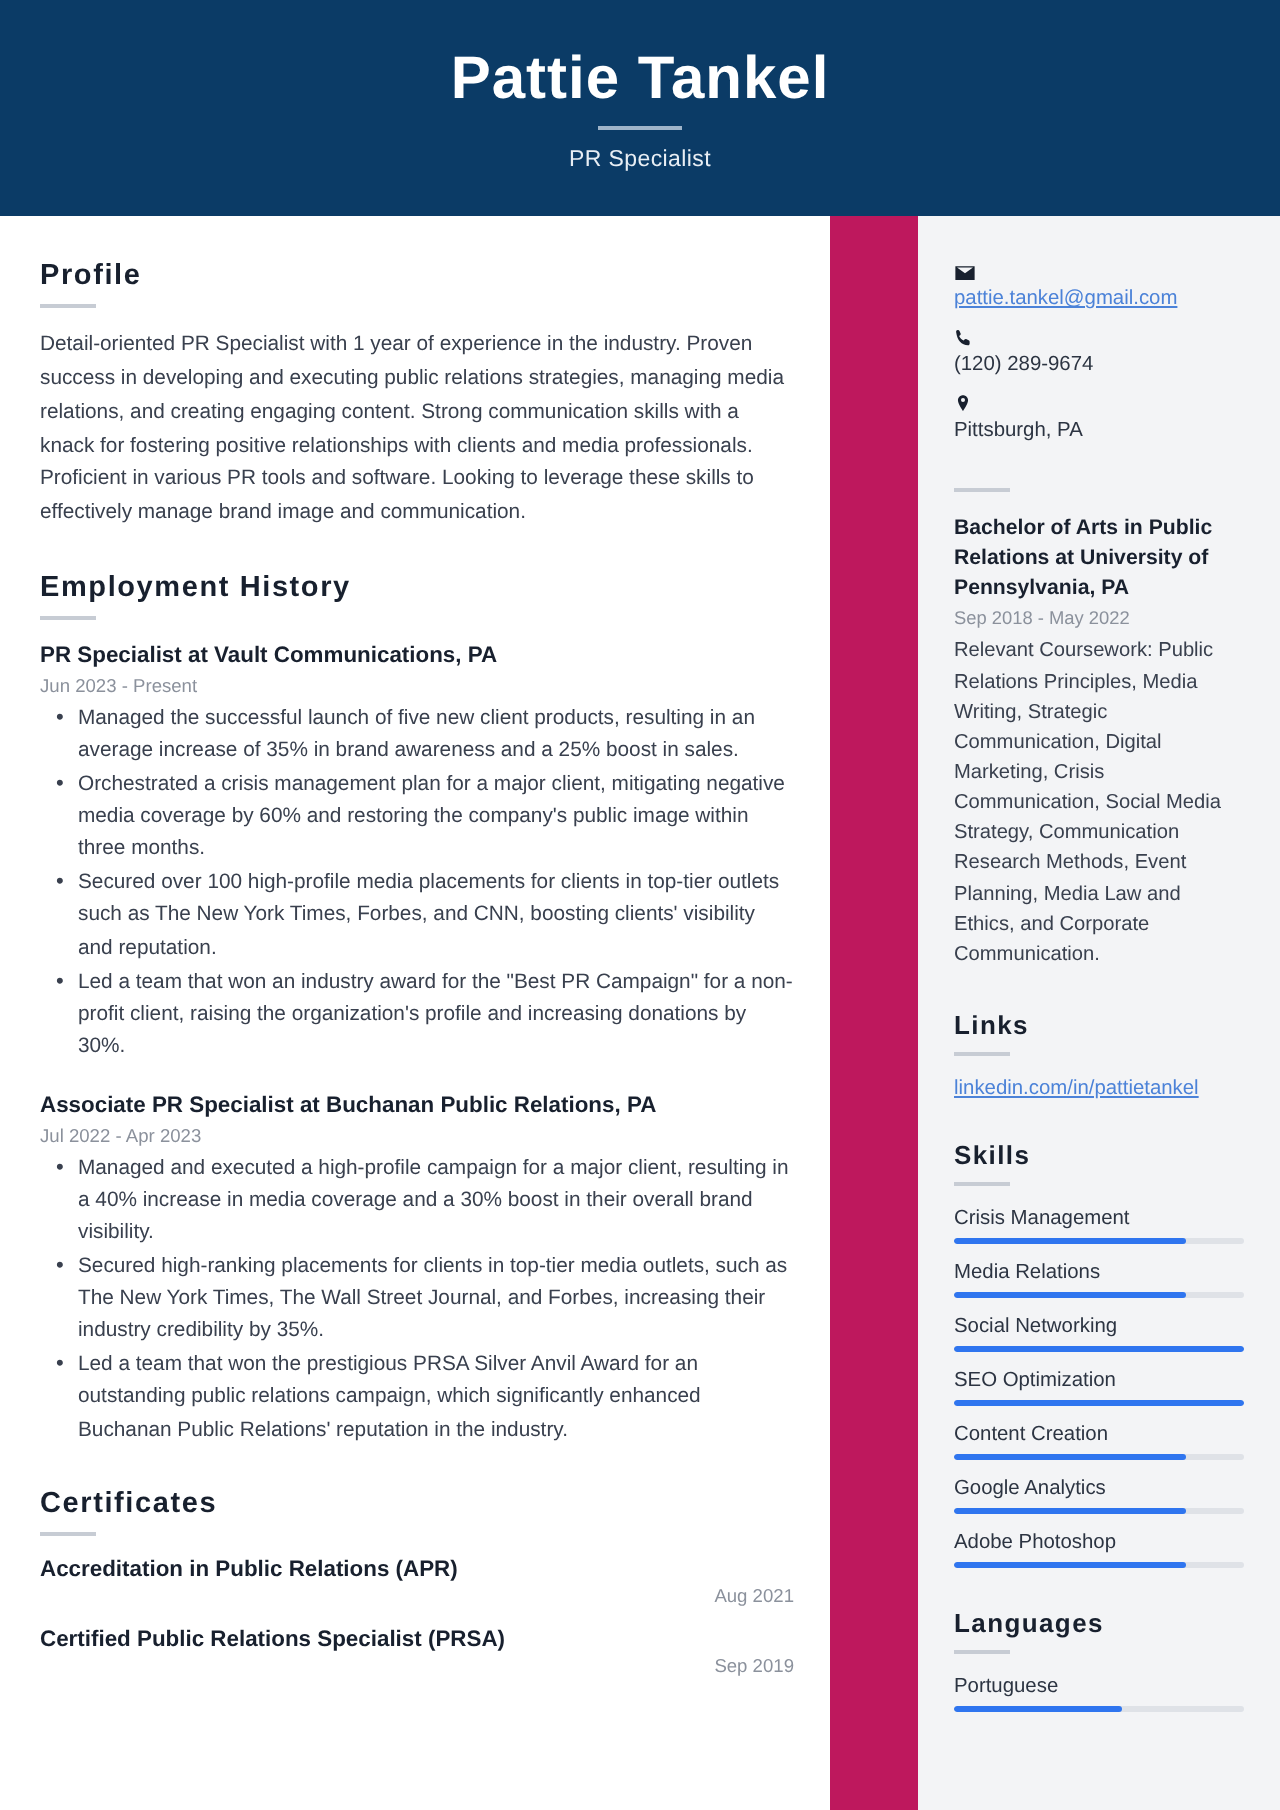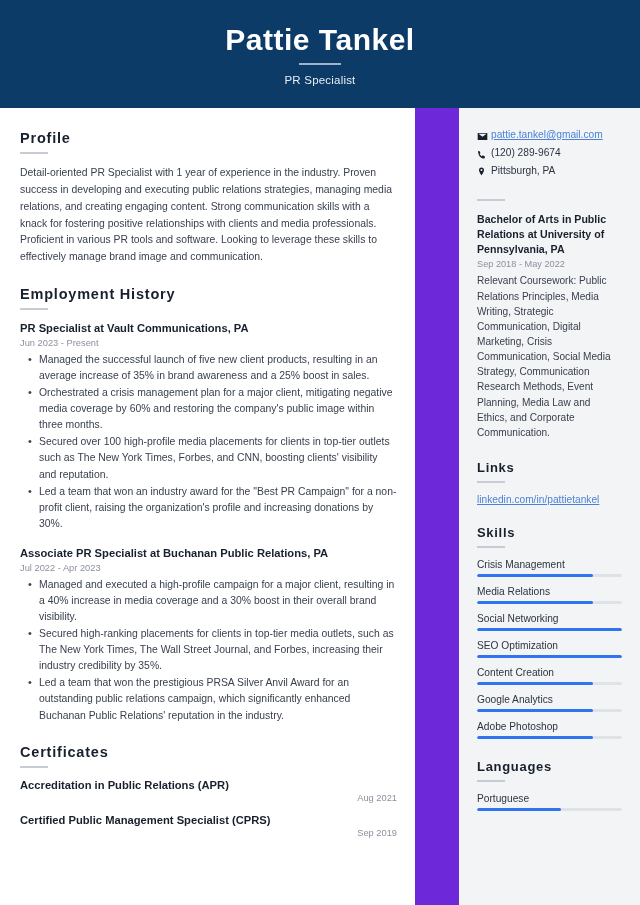--- a/index.html
+++ b/index.html
@@ -11,21 +11,21 @@
     height: 905px;
     background: #ffffff;
     font-family: "Liberation Sans", sans-serif;
     color: #2c3442;
     overflow: hidden;
   }
   .page {
     position: relative;
     width: 640px;
     height: 905px;
-    background: #6d28d9;
+    background: #be185d;
     display: flex;
     flex-direction: column;
   }
 
   
   .header {
     background: #0b3b66;
     height: 108px;
     flex: 0 0 108px;
     display: flex;
@@ -147,25 +147,26 @@
     font-size: 9.3px;
     color: #8b919c;
     margin: 0;
     text-align: right;
   }
 
   
   .contact { margin-bottom: 22px; }
   .contact-row {
     display: flex;
-    align-items: flex-end;
+    align-items: flex-start;
     margin-bottom: 4px;
     font-size: 10.2px;
     color: #2c3442;
     line-height: 1.35;
+    flex-direction: column;
   }
   .c-ico {
     width: 14px;
     flex: 0 0 14px;
     display: flex;
     align-items: center;
     justify-content: flex-start;
     margin-top: 1px;
     color: #18202e;
   }
@@ -266,21 +267,21 @@
 
       <div class="section">
         <div class="sec-h">Certificates</div>
         <div class="sec-rule"></div>
         <div id="certs">
             <div class="cert">
               <p class="cert-name">Accreditation in Public Relations (APR)</p>
               <p class="cert-date">Aug 2021</p>
             </div>
             <div class="cert">
-              <p class="cert-name">Certified Public Management Specialist (CPRS)</p>
+              <p class="cert-name">Certified Public Relations Specialist (PRSA)</p>
               <p class="cert-date">Sep 2019</p>
             </div>
           </div>
       </div>
 
     </div>
 
     <div class="sidebar">
 
       <div class="contact" id="contact">

